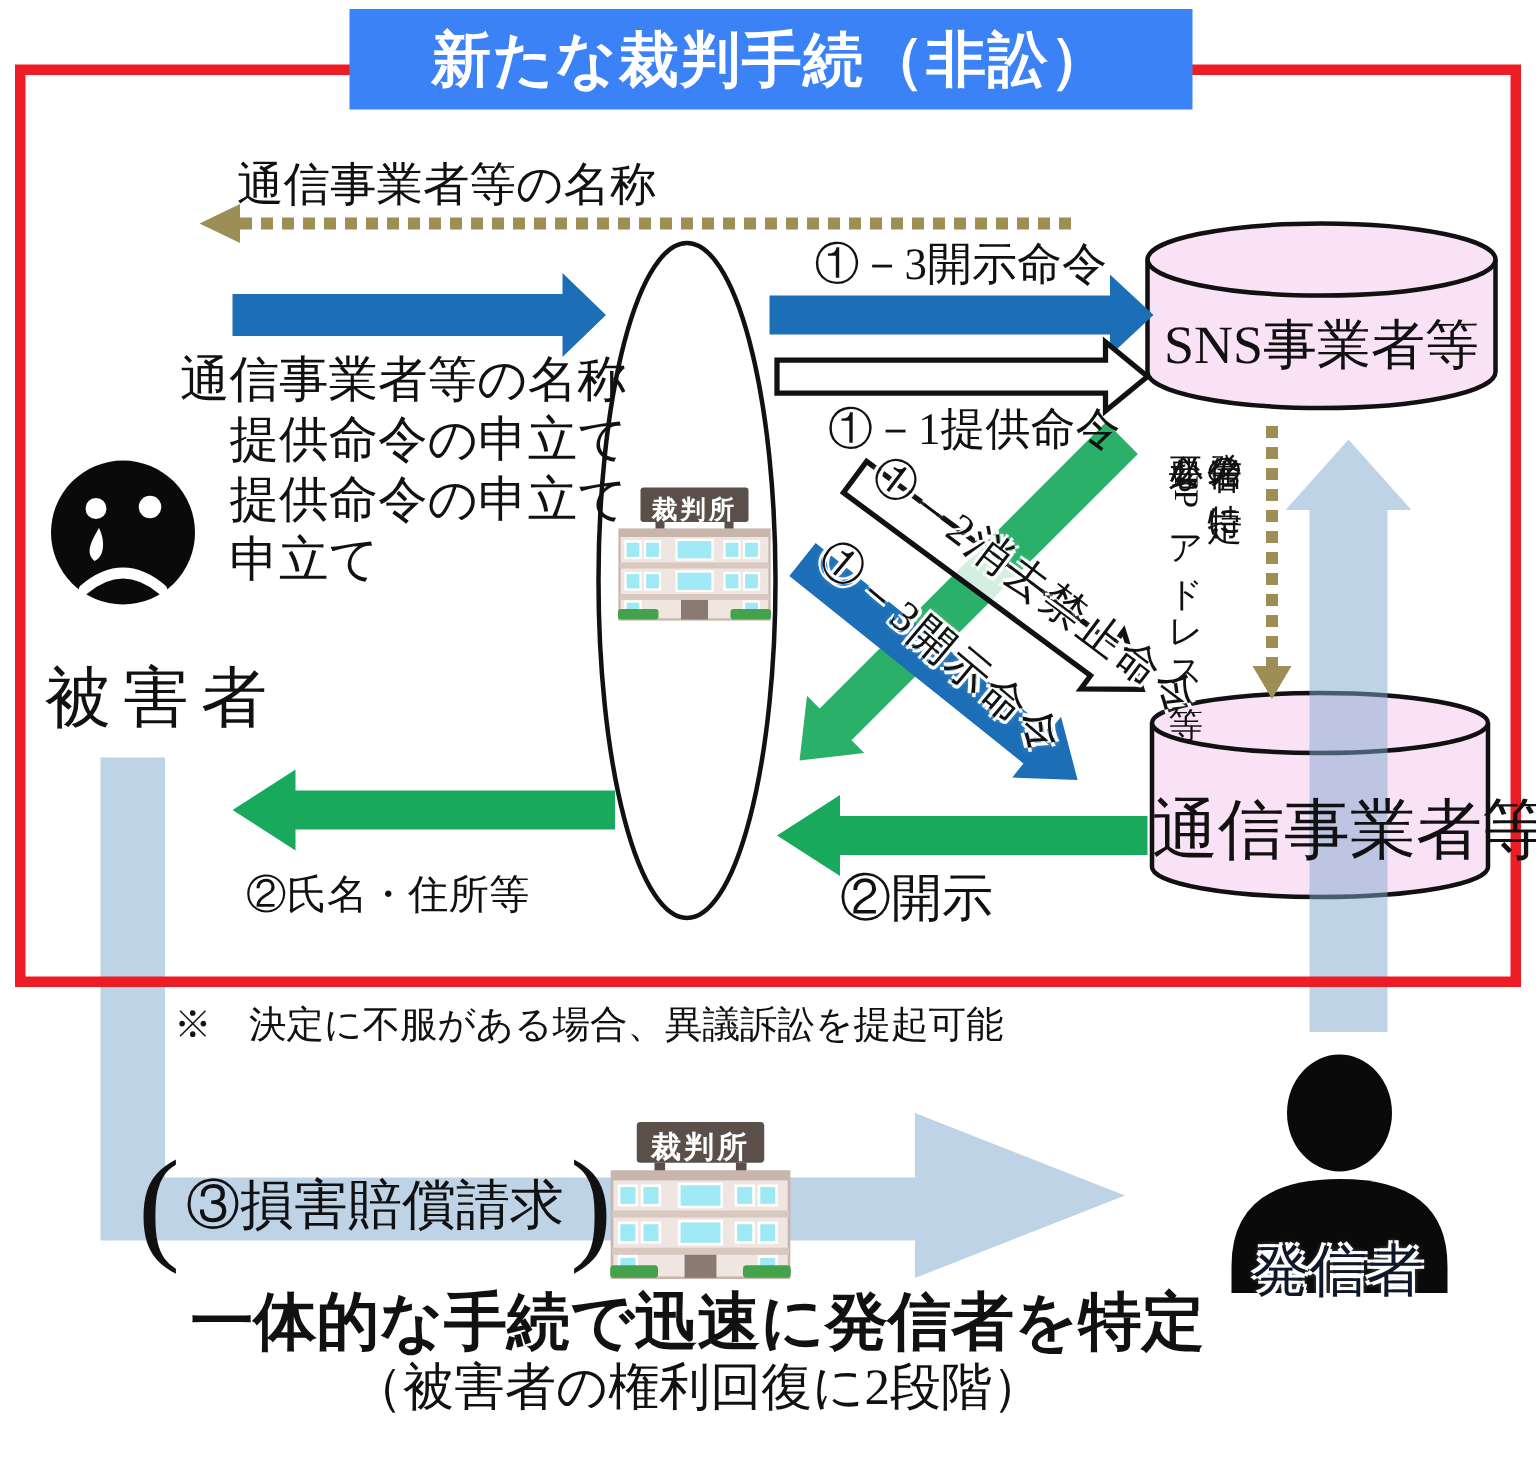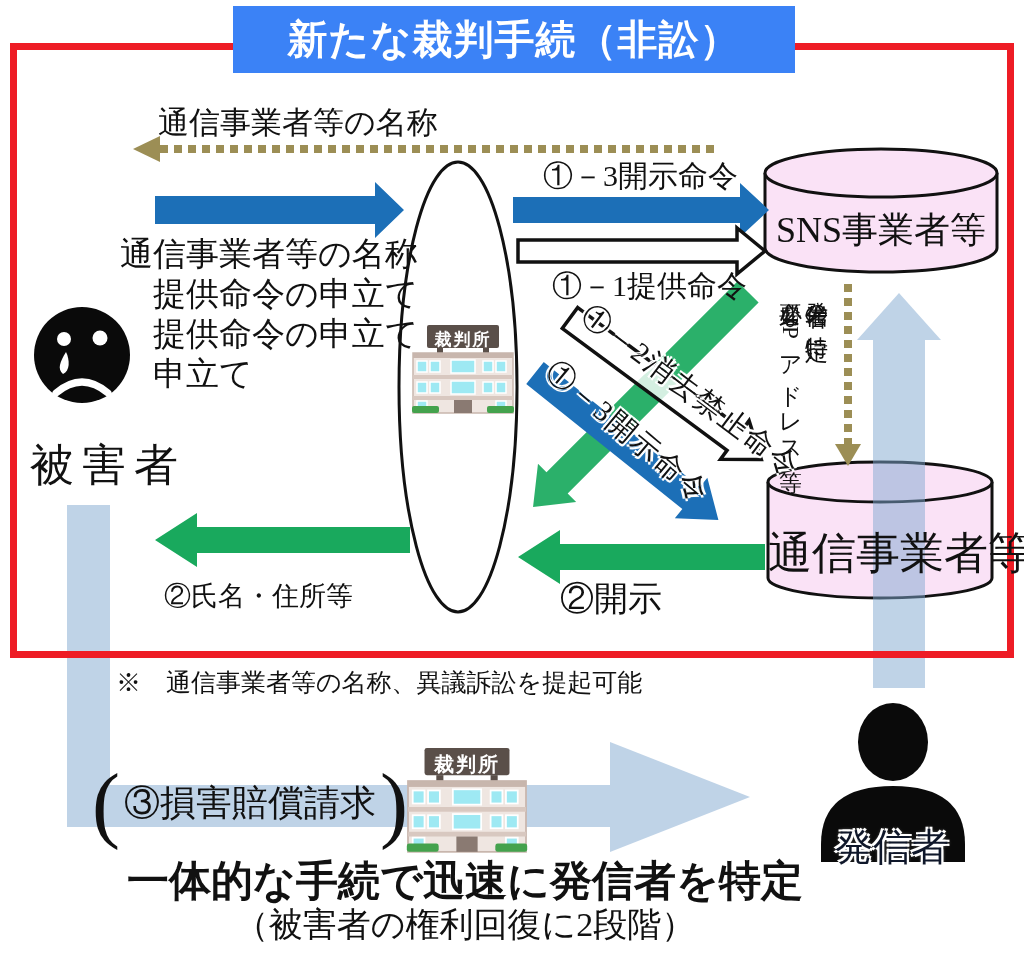--- a/index.html
+++ b/index.html
@@ -166,21 +166,21 @@
   <div class="lbl" id="lbl-victim">被害者</div>
   <div class="lbl" id="lbl-sns">SNS事業者等</div>
   <div class="lbl" id="lbl-telecom">通信事業者等</div>
 
   <div class="lbl vtext" id="ip-col-right">発信者の特定に</div>
   <div class="lbl vtext" id="ip-col-left">必要なIPアドレス等</div>
 
   <div class="lbl" id="lbl-disclosure">②開示</div>
   <div class="lbl" id="lbl-name-addr">②氏名・住所等</div>
 
-  <div class="lbl" id="lbl-note">※　通信事業者等の名称、異議訴訟を提起可能</div>
+  <div class="lbl" id="lbl-note">※　決定に不服がある場合、異議訴訟を提起可能</div>
 
   <div class="lbl" id="claim-row">
     <span class="bracket">(</span>
     <span class="claim-text">③損害賠償請求</span>
     <span class="bracket">)</span>
   </div>
 
   <div class="lbl" id="sign-top">裁判所</div>
   <div class="lbl" id="sign-bottom">裁判所</div>
 

